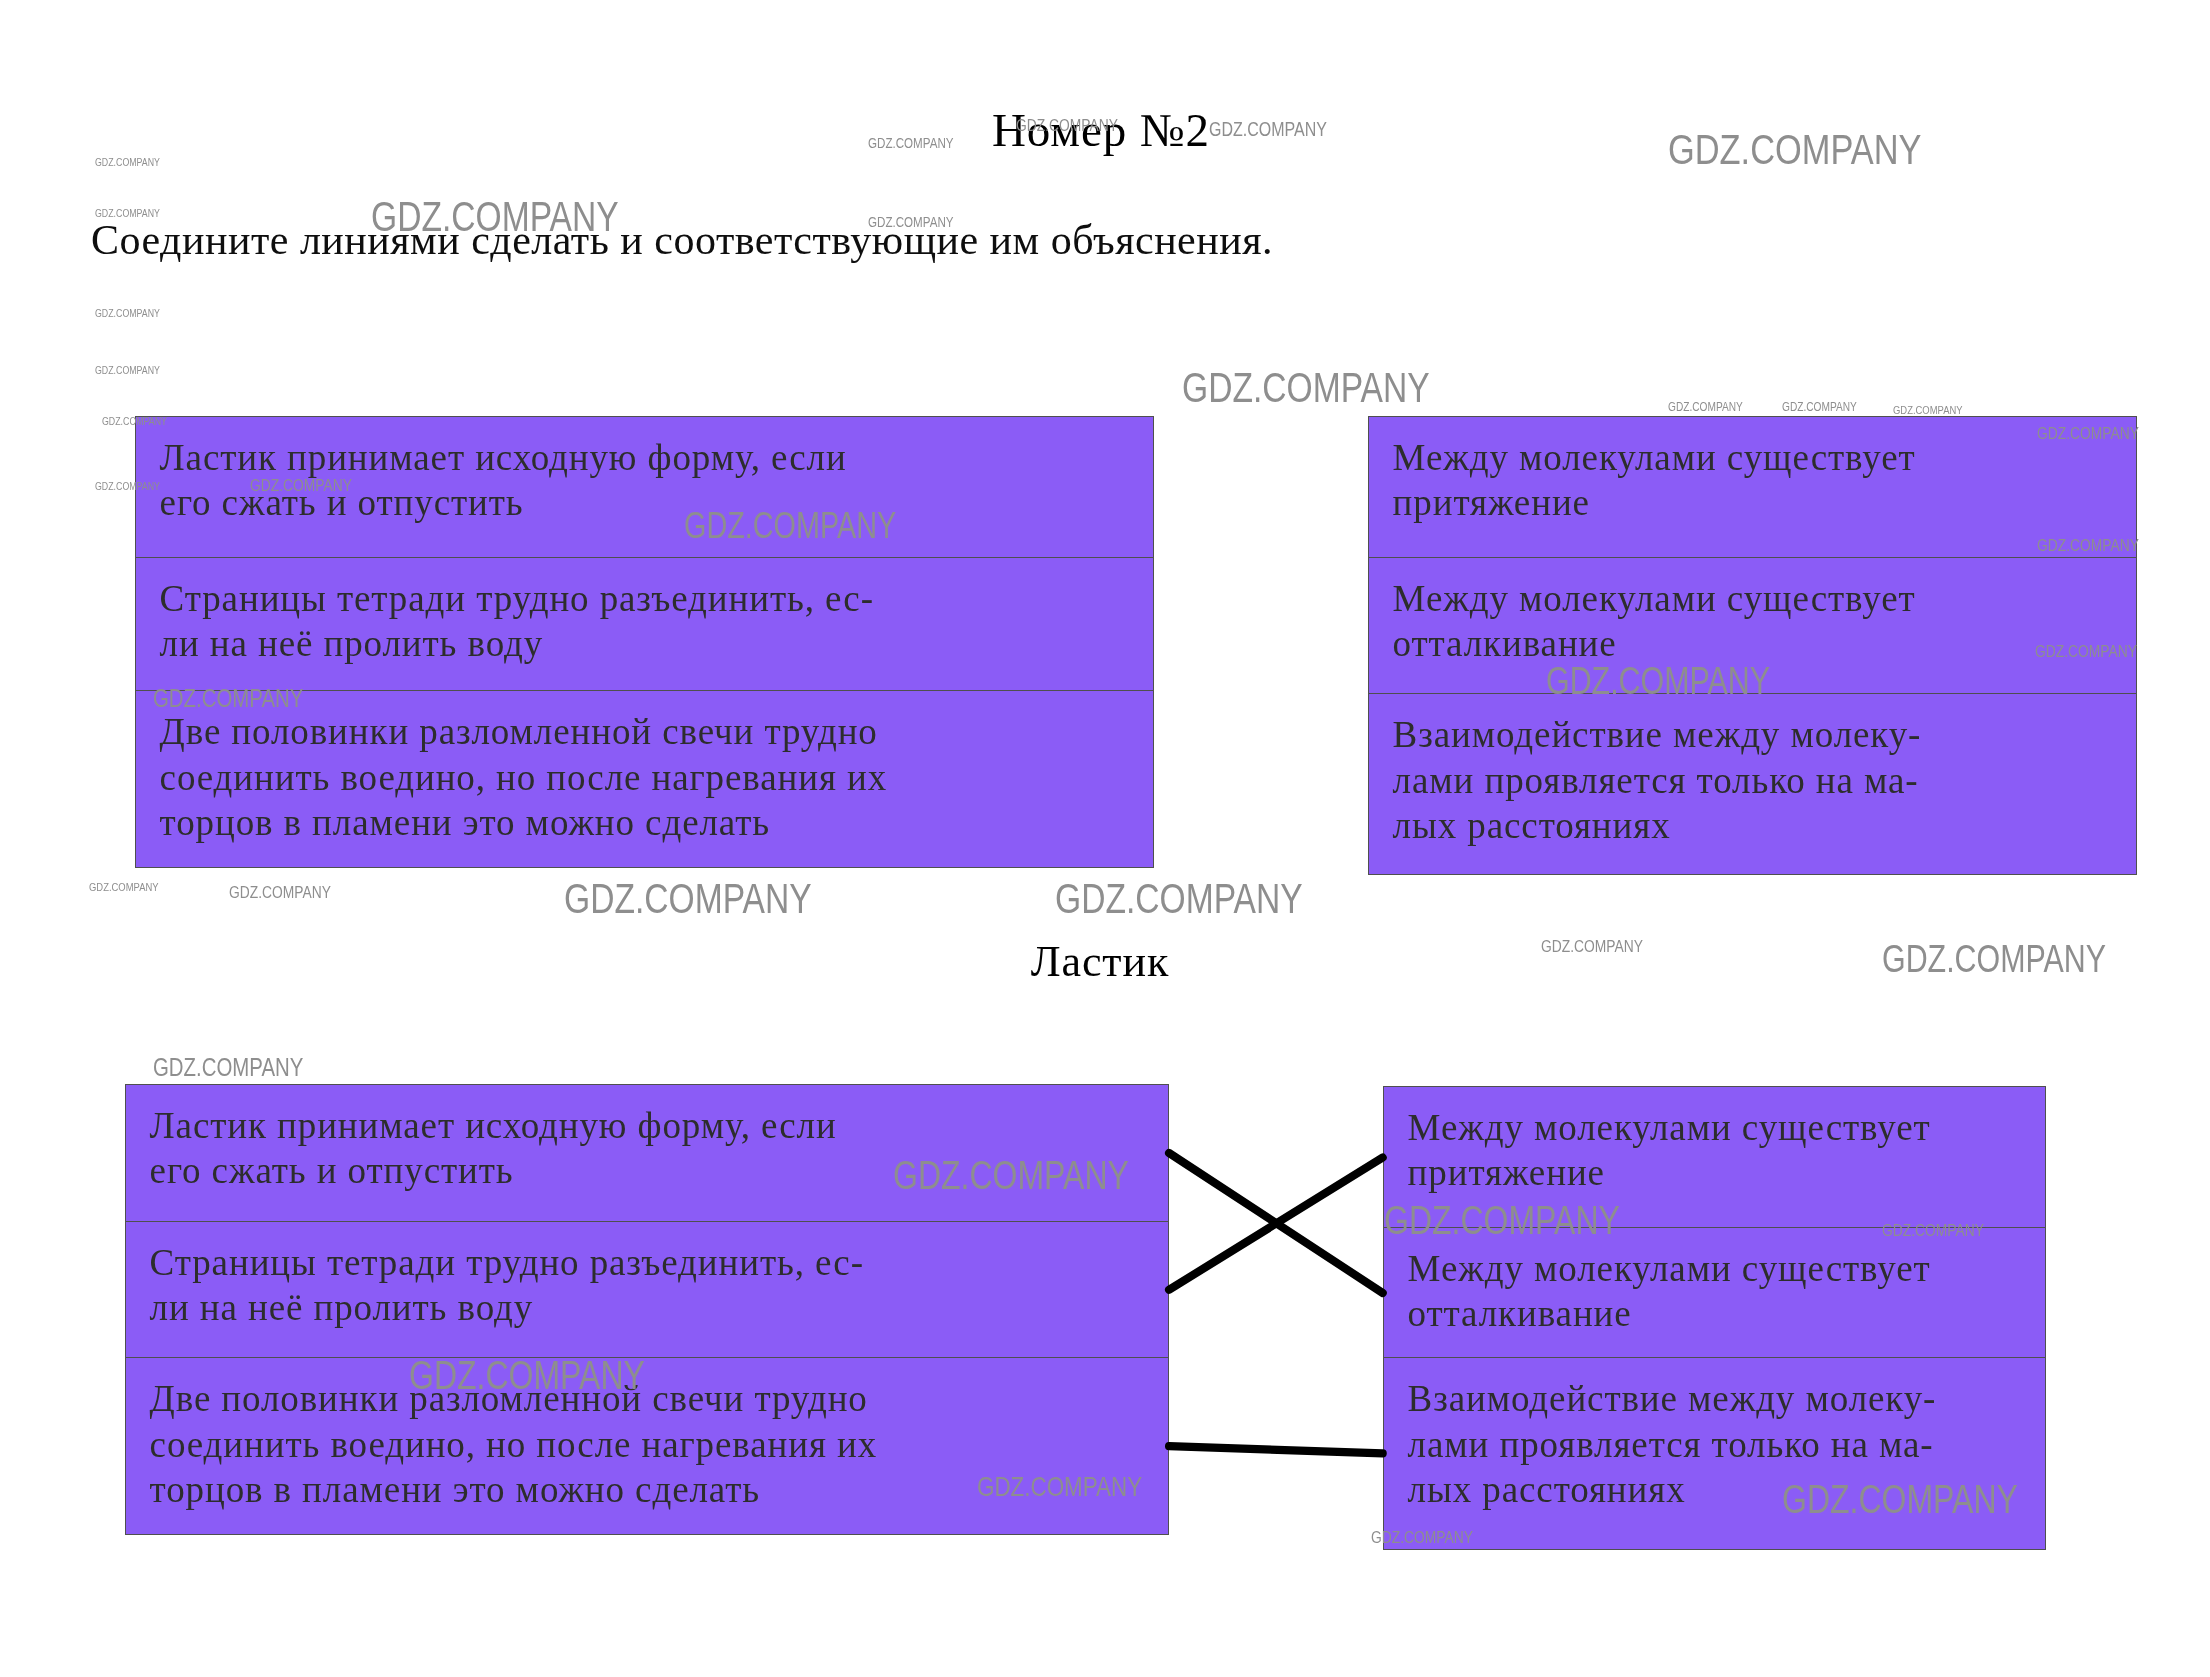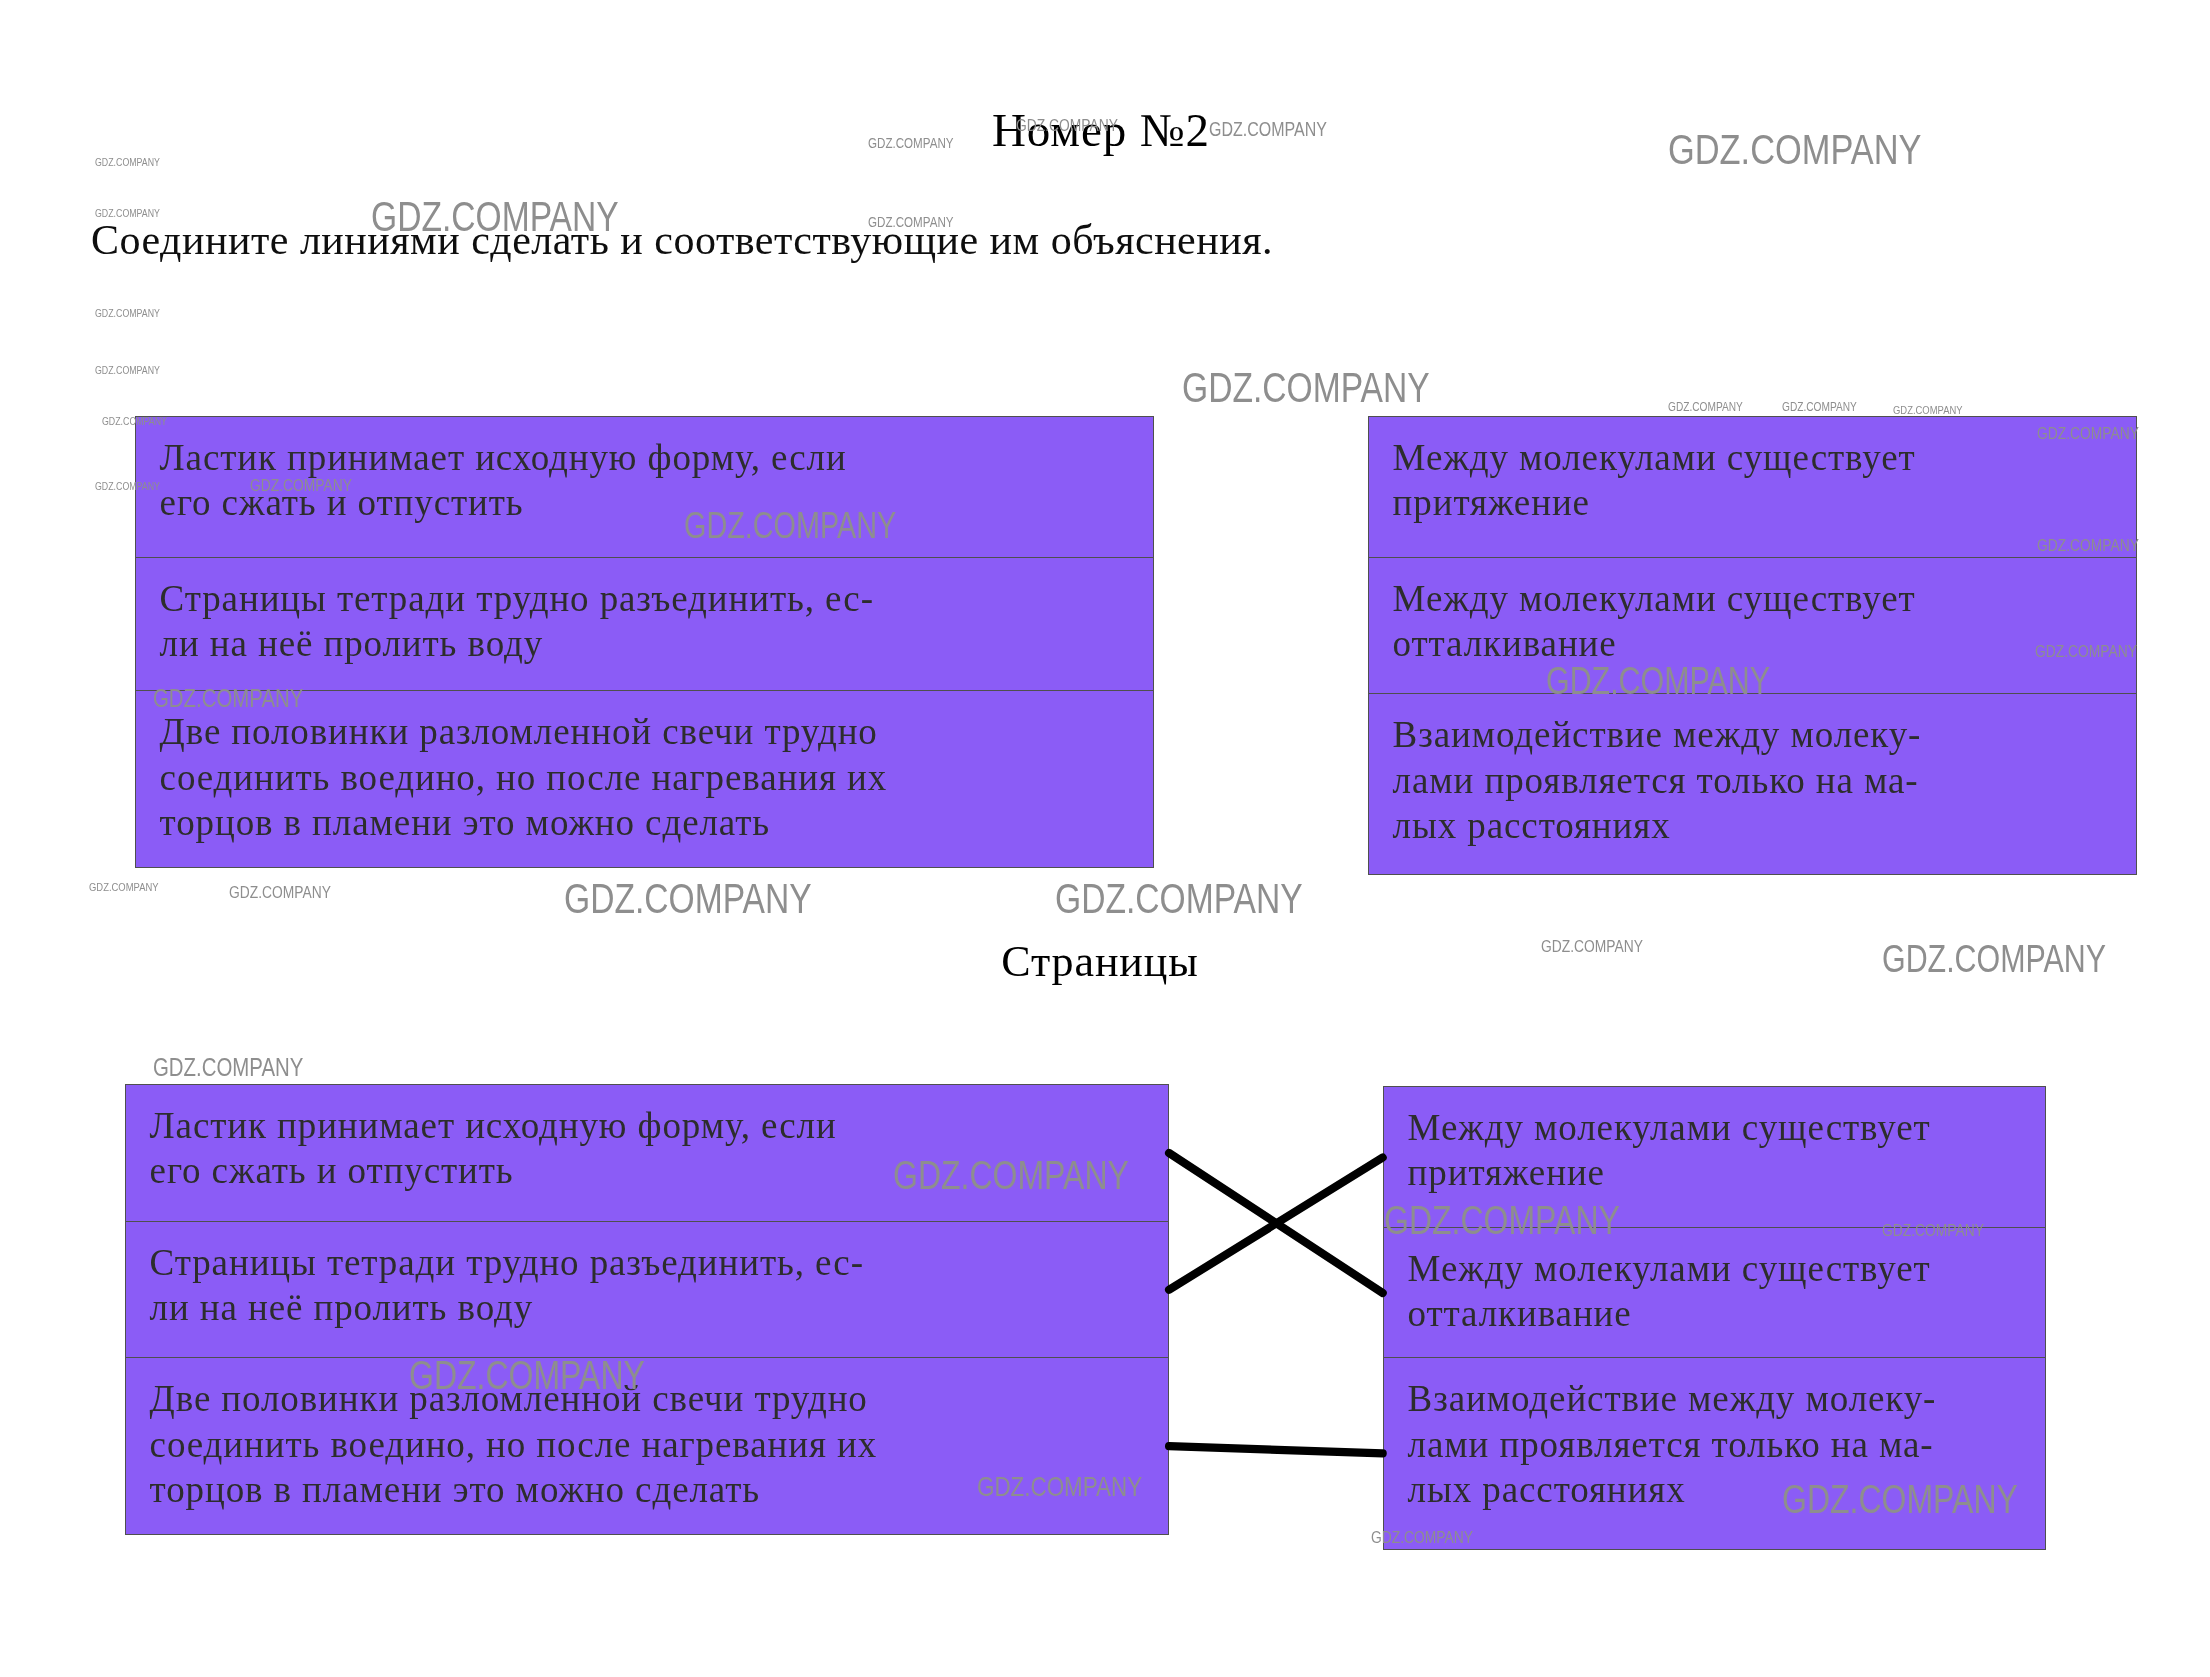--- a/index.html
+++ b/index.html
@@ -108,21 +108,21 @@
   <section class="col" id="task-right" style="left:1368px; top:416px; width:769px;">
     <div class="box" style="min-height:143px">Между молекулами существует
 притяжение</div>
     <div class="box" style="min-height:138px">Между молекулами существует
 отталкивание</div>
     <div class="box" style="min-height:182px">Взаимодействие между молеку-
 лами проявляется только на ма-
 лых расстояниях</div>
   </section>
 
-  <div class="solution-heading">Страницы</div>
+  <div class="solution-heading">Ластик</div>
 
   <section class="col" id="sol-left" style="left:125px; top:1084px; width:1044px;">
     <div class="box" style="min-height:139px">Ластик принимает исходную форму, если
 его сжать и отпустить</div>
     <div class="box" style="min-height:138px">Страницы тетради трудно разъединить, ес-
 ли на неё пролить воду</div>
     <div class="box" style="min-height:178px">Две половинки разломленной свечи трудно
 соединить воедино, но после нагревания их
 торцов в пламени это можно сделать</div>
   </section>

